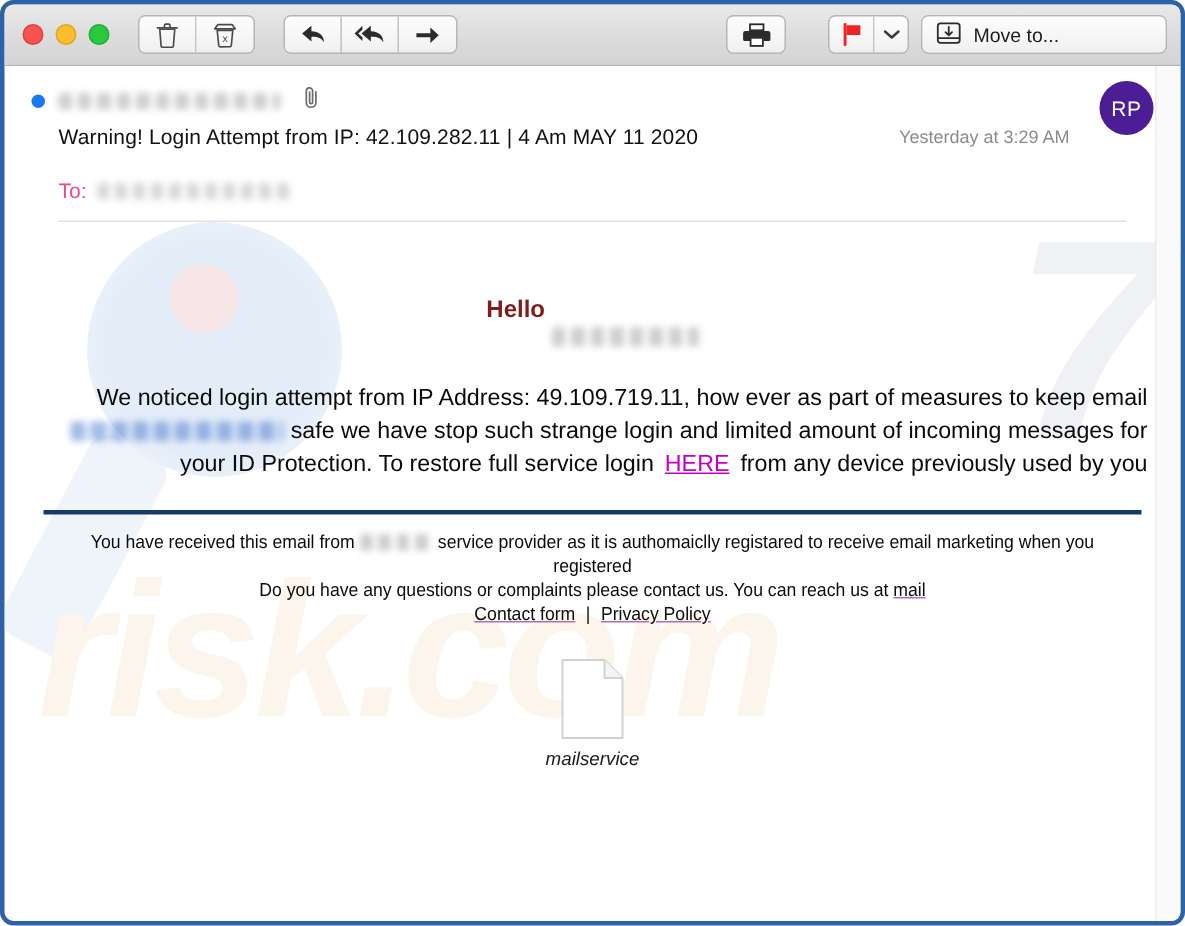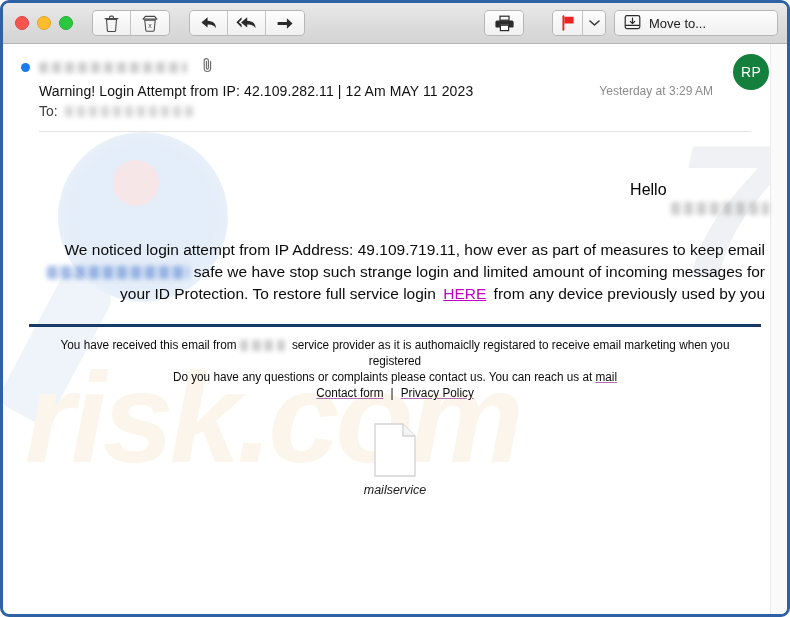--- a/index.html
+++ b/index.html
@@ -144,42 +144,42 @@
 
   .subject {
     font-size: 14px;
     color: #111;
     margin-top: 7px;
     margin-left: 18px;
     letter-spacing: .1px;
   }
   .to-row {
     font-size: 14px;
-    color: #404040;
-    margin-top: 4px;
+    color: #ec4899;
+    margin-top: 20px;
     margin-left: 18px;
     display: flex;
     align-items: center;
     gap: 7px;
   }
   .date {
     position: absolute;
     right: 74px;
     top: 16px;
     font-size: 12px;
     color: #8b8b8b;
     margin-top: 24px;
   }
   .avatar {
     position: absolute;
     right: 18px;
     top: 10px;
     width: 36px; height: 36px;
     border-radius: 50%;
-    background: #15803d;
+    background: #4c1d95;
     color: #ffffff;
     font-size: 14px;
     display: flex;
     align-items: center;
     justify-content: center;
     letter-spacing: .4px;
   }
   .hdr-sep {
     margin: 12px 18px 0 18px;
     height: 1px;
@@ -242,24 +242,25 @@
     color: rgba(252,245,236,1);
     letter-spacing: -4px;
     line-height: 1;
     user-select: none;
     white-space: nowrap;
   }
 
   .msg-inner { position: relative; z-index: 1; }
 
   .hello {
-    text-align: right;
+    text-align: center;
     font-size: 16px;
-    color: #000000;
+    color: #7f1d1d;
     margin-top: 35px;
+    font-weight: bold;
   }
   .para {
     text-align: right;
     font-size: 15.5px;
     color: #0b0b0b;
     line-height: 22px;
     margin-top: 24px;
     padding: 0 4px;
   }
   .here-link {
@@ -431,21 +432,21 @@
     <div class="hdr-row1">
       <span class="unread-dot"></span>
       <span class="redact sender"></span>
       <span class="clip">
         <svg width="13" height="16" viewBox="0 0 13 16">
           <path d="M9.6 4.2v7.1a3.2 3.2 0 0 1-6.4 0V3.7a2.1 2.1 0 0 1 4.2 0v7.4a1 1 0 0 1-2 0V4.4" fill="none" stroke="#6d6d6d" stroke-width="1.15" stroke-linecap="round"></path>
         </svg>
       </span>
     </div>
 
-    <div class="subject">Warning! Login Attempt from IP: 42.109.282.11    |    12  Am MAY 11 2023</div>
+    <div class="subject">Warning! Login Attempt from IP: 42.109.282.11    |    4  Am MAY 11 2020</div>
 
     <div class="to-row">
       <span>To:</span>
       <span class="redact to"></span>
     </div>
 
     <div class="date">Yesterday at 3:29 AM</div>
     <div class="avatar">RP</div>
 
     <div class="hdr-sep"></div>

